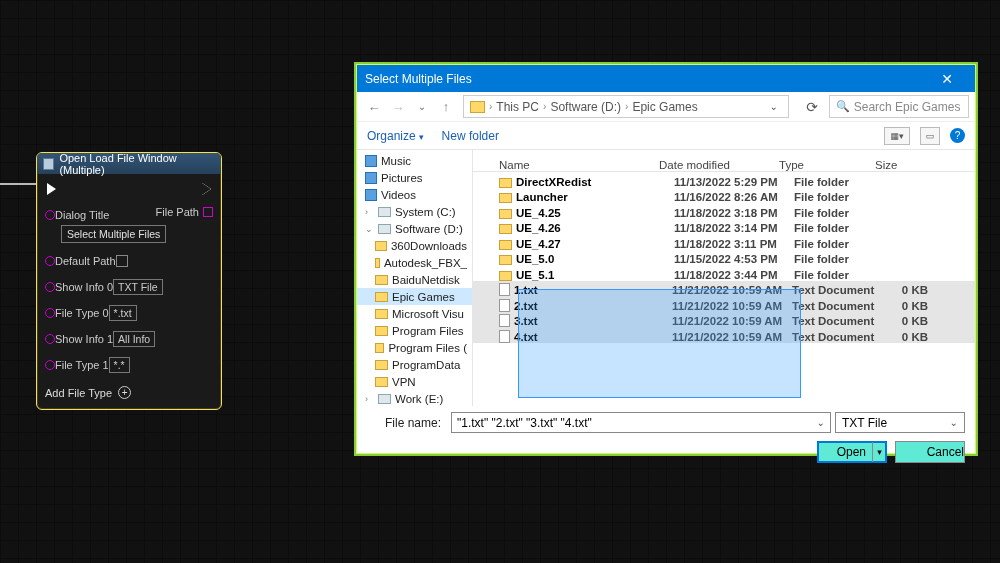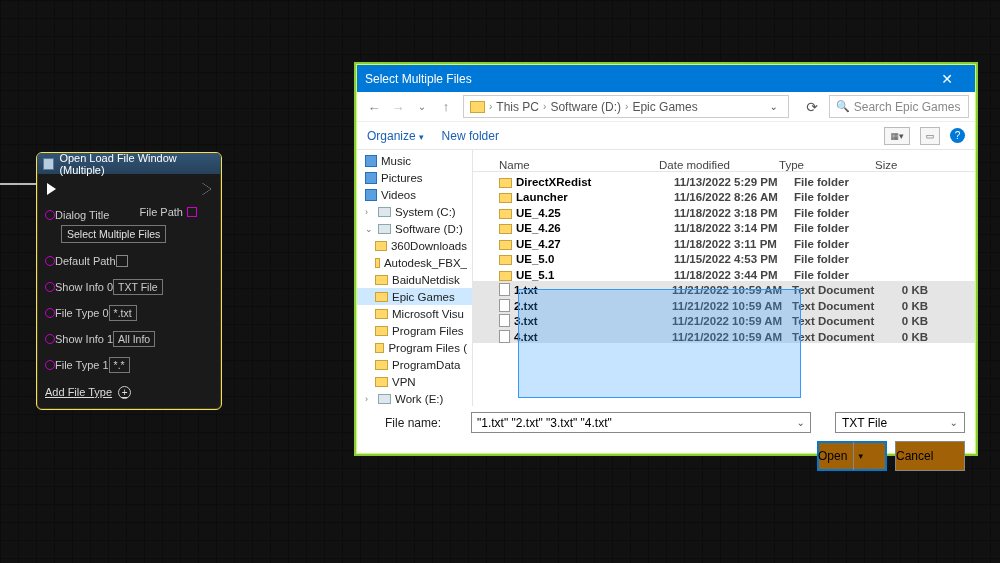--- a/index.html
+++ b/index.html
@@ -15,23 +15,23 @@
   .bp-header-icon { width:12px; height:12px; background:#b8ccdd; border:1px solid #5a7a99; }
   .bp-body { padding:6px 8px 10px 8px; display:flex; flex-direction:column; gap:9px; position:relative;}
   .bp-row { display:flex; align-items:center; min-height:17px;}
   .bp-row.top { justify-content:space-between; padding:0 2px;}
   .exec-pin { width:0; height:0; border-top:6px solid transparent; border-bottom:6px solid transparent; border-left:9px solid #fff; }
   .exec-pin.out { margin-left:auto; border-left-color:#888; border:1px solid #aaa; border-top:5px solid transparent; border-bottom:5px solid transparent; border-left:8px solid #1a1a1a;}
   .exec-pin.out { width:0;height:0;border:none;border-top:6px solid transparent;border-bottom:6px solid transparent;border-left:9px solid #1a1a1a; filter:drop-shadow(0 0 0.5px #ccc) drop-shadow(0 0 0.5px #ccc);}
   .pin-dot { width:10px; height:10px; border-radius:50%; background:#1a1a1a; border:1.5px solid #c800c8; }
   .pin-label { color:#ccc; }
   .pin-input-box { border:1px solid #777; padding:1px 4px; color:#ccc; background:#1a1a1a; font-size:10.5px; }
-  .bp-right-col { position:absolute; right:24px; top:32px; text-align:right; display:flex; align-items:center; gap:4px;}
+  .bp-right-col { position:absolute; right:8px; top:32px; text-align:right; display:flex; align-items:center; gap:4px;}
   .out-icon-sq { width:10px; height:10px; border:1.5px solid #d000d0; background:#1a1a1a;}
-  .add-filetype { display:flex; align-items:flex-start; gap:6px; padding-top:4px; color:#ddd;text-decoration:underline;}
+  .add-filetype { display:flex; align-items:flex-end; gap:6px; padding-top:4px; color:#ddd;}
   .plus-circle { width:13px;height:13px;border:1px solid #ccc;border-radius:50%;display:flex;align-items:center;justify-content:center;font-size:10px;line-height:1;}
   .dialog-label-box { border:1px solid #777; padding:2px 5px; font-size:10.5px; margin-top:2px; display:inline-block;}
   .checkbox-sm { width:12px; height:12px; border:1px solid #888; background:#1a1a1a;}
 
   
   .filedlg { position:absolute; left:356px; top:64px; width:620px; height:390px; background:#fff; border:1px solid #c6ff6b; box-shadow:0 0 0 2px #8bcc33;}
   .filedlg-title { background:#0078d7; color:#fff; height:27px; display:flex; align-items:center; padding:0 8px; font-size:12px; justify-content:space-between;}
   .close-x { width:40px; height:23px; display:flex;align-items:center;justify-content:center; color:#fff; font-size:14px;}
   .navrow { display:flex; align-items:center; height:30px; padding:2px 6px 2px 8px; gap:6px; color:#555; font-size:12px; border-bottom:1px solid #eee;}
   .nav-arrow { width:18px; text-align:center; color:#777; font-size:13px;}
@@ -67,26 +67,26 @@
   .file-icon { width:11px; height:13px; background:#fff; border:1px solid #999; display:inline-block;}
   .fl-row.sel { background:#e5e5e5;}
   .fl-name { width:158px; overflow:hidden;}
   .fl-date { width:120px; color:#444;}
   .fl-type { width:96px; color:#444;}
   .fl-size { width:50px; text-align:right; padding-right:10px; color:#444;}
 
   .rubber { position:absolute; border:1px solid #3399ff; background:rgba(51,153,255,0.28); }
 
   .bottombar { padding:6px 10px 8px 10px; font-size:12px;}
-  .fn-row { display:flex; align-items:center; gap:24px; margin-bottom:8px;}
+  .fn-row { display:flex; align-items:center; gap:4px; margin-bottom:8px;}
   .fn-label { width:80px; text-align:right; color:#222; padding-right:6px;}
   .fn-input { flex:1; border:1px solid #888; height:21px; padding:0 5px; font-size:12px; display:flex; align-items:center; justify-content:space-between;}
   .fn-filter { width:130px; border:1px solid #888; height:21px; display:flex; align-items:center; padding:0 6px; justify-content:space-between;}
   .btn-row { display:flex; justify-content:flex-end; gap:8px;}
-  .win-btn { border:1px solid #888; background:#a16207; height:30px; min-width:70px; display:flex; align-items:center; justify-content:flex-start; font-size:12px;}
+  .win-btn { border:1px solid #888; background:#5eead4; height:22px; min-width:70px; display:flex; align-items:center; justify-content:flex-end; font-size:12px;}
   .win-btn.primary { border:1px solid #0078d7; box-shadow:0 0 0 1px #0078d7 inset;}
   .win-btn .drop { border-left:1px solid #888; width:14px; height:100%; display:flex;align-items:center;justify-content:center; font-size:9px; margin-left:6px;}
 
   .wire { position:absolute; left:0; top:183px; width:38px; height:2px; background:#fff; opacity:.7;}
 </style>
 </head>
 <body>
 <div class="bg-grid"></div>
 <div class="wire"></div>
 

